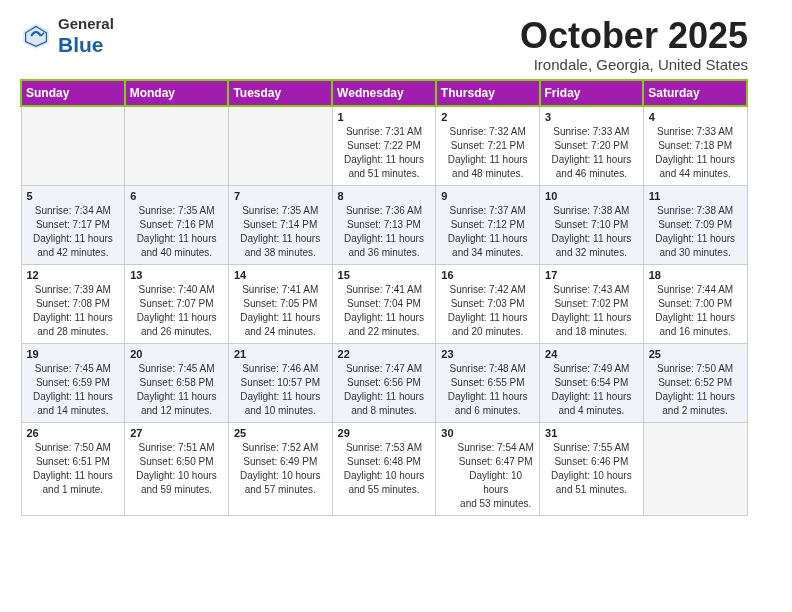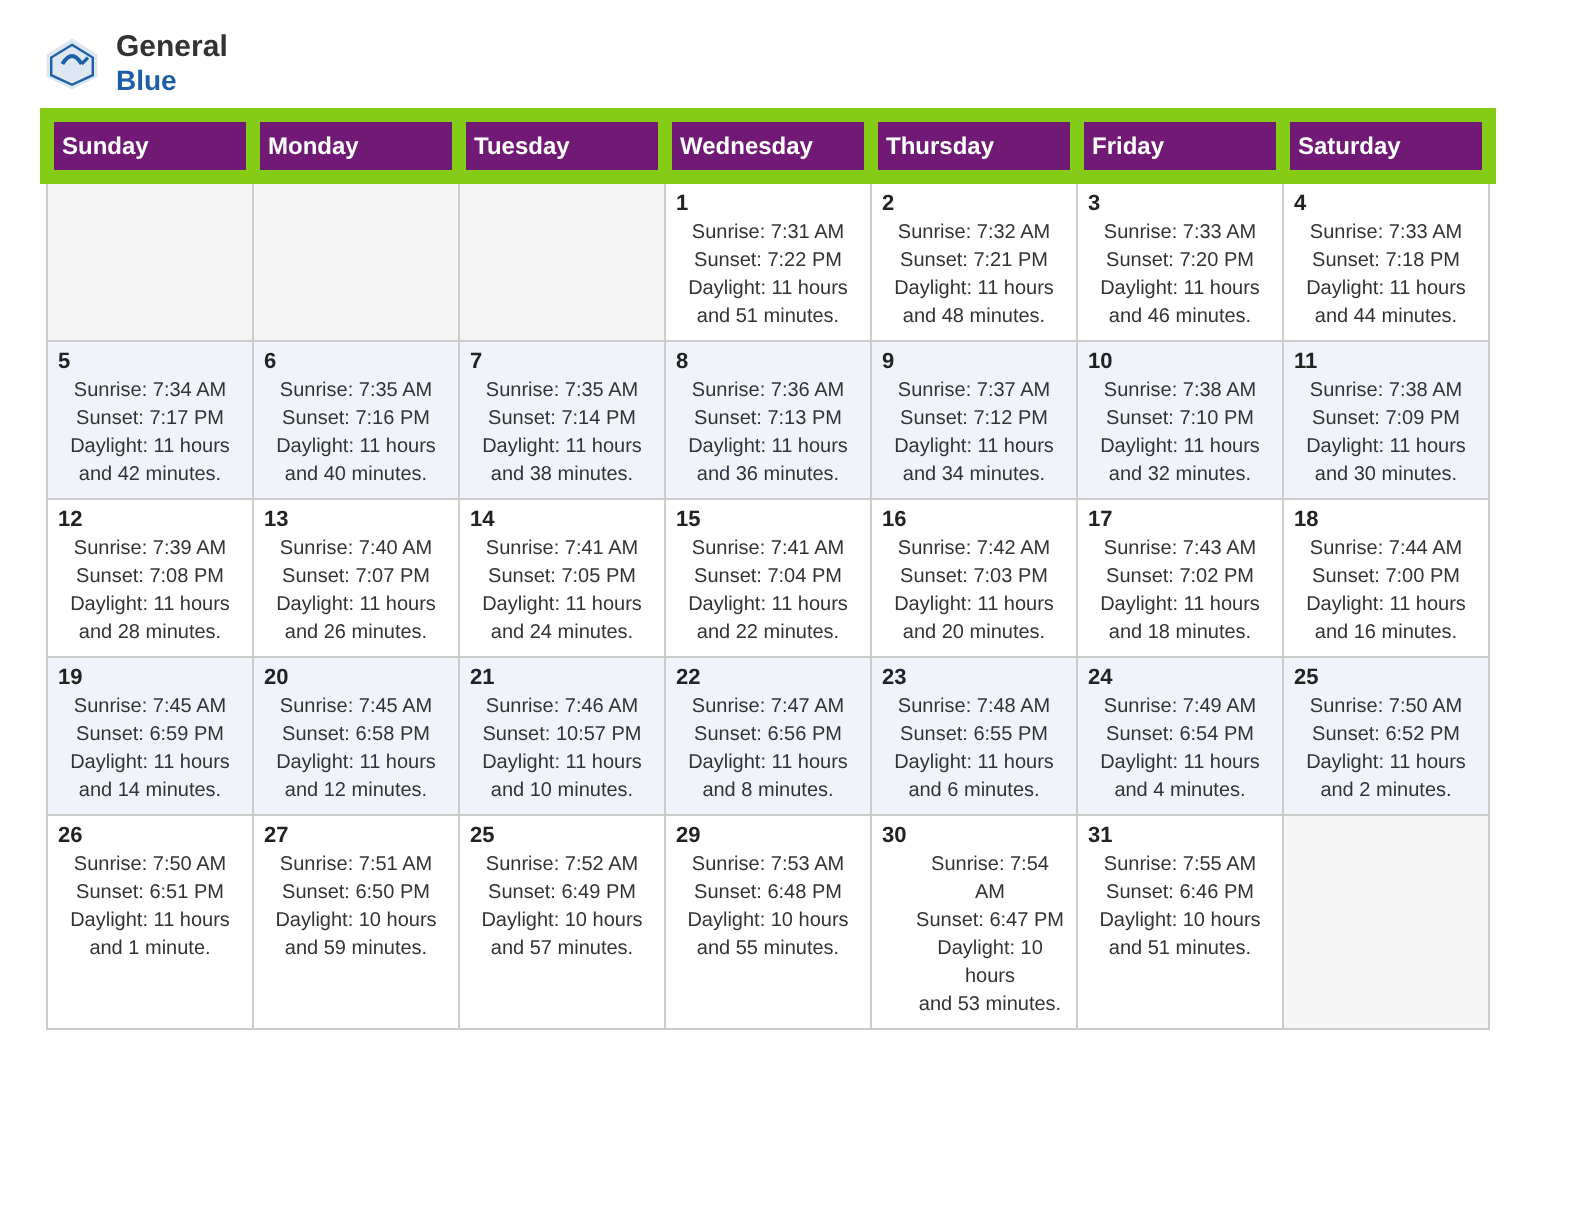--- a/index.html
+++ b/index.html
@@ -28,21 +28,21 @@
       display: flex;
       flex-direction: column;
       line-height: 1.1;
     }
     .logo-general {
       font-size: 15px;
       font-weight: bold;
       color: #333;
     }
     .logo-blue {
-      font-size: 14px;
+      font-size: 21px;
       font-weight: bold;
       color: #1a5fa8;
     }
     .logo-icon {
       width: 32px;
       height: 32px;
     }
     .title-block {
       text-align: right;
     }
@@ -55,27 +55,27 @@
     .location {
       font-size: 15px;
       color: #444;
     }
     .calendar {
       width: 100%;
       border-collapse: collapse;
       margin-top: 4px;
     }
     .calendar th {
-      background-color: #701a75;
+      background-color: #a21caf;
       color: #fff;
       font-size: 12px;
       font-weight: bold;
       padding: 5px 4px;
       text-align: left;
-      border: 7px solid #84cc16;
+      border: 2px solid #84cc16;
     }
     .calendar td {
       vertical-align: top;
       border: 1px solid #ccc;
       padding: 4px 5px;
       width: calc(100% / 7);
       min-height: 80px;
       background: #fff;
       font-size: 10.5px;
       color: #222;
@@ -110,20 +110,22 @@
         <polygon points="20,8 33,16 33,27 20,33 7,27 7,16" fill="none" stroke="#1a5fa8" stroke-width="1.5"></polygon>
         <path d="M14,20 Q20,10 26,20" fill="none" stroke="#1a5fa8" stroke-width="2.5"></path>
         <path d="M26,20 L30,16" fill="none" stroke="#1a5fa8" stroke-width="2"></path>
       </svg>
       <div class="logo-text">
         <span class="logo-general">General</span>
         <span class="logo-blue">Blue</span>
       </div>
     </div>
     <div class="title-block">
+      <div class="month-title">October 2025</div>
+      <div class="location">Irondale, Georgia, United States</div>
     </div>
   </div>
 
   <table class="calendar">
     <thead>
       <tr>
         <th>Sunday</th>
         <th>Monday</th>
         <th>Tuesday</th>
         <th>Wednesday</th>

